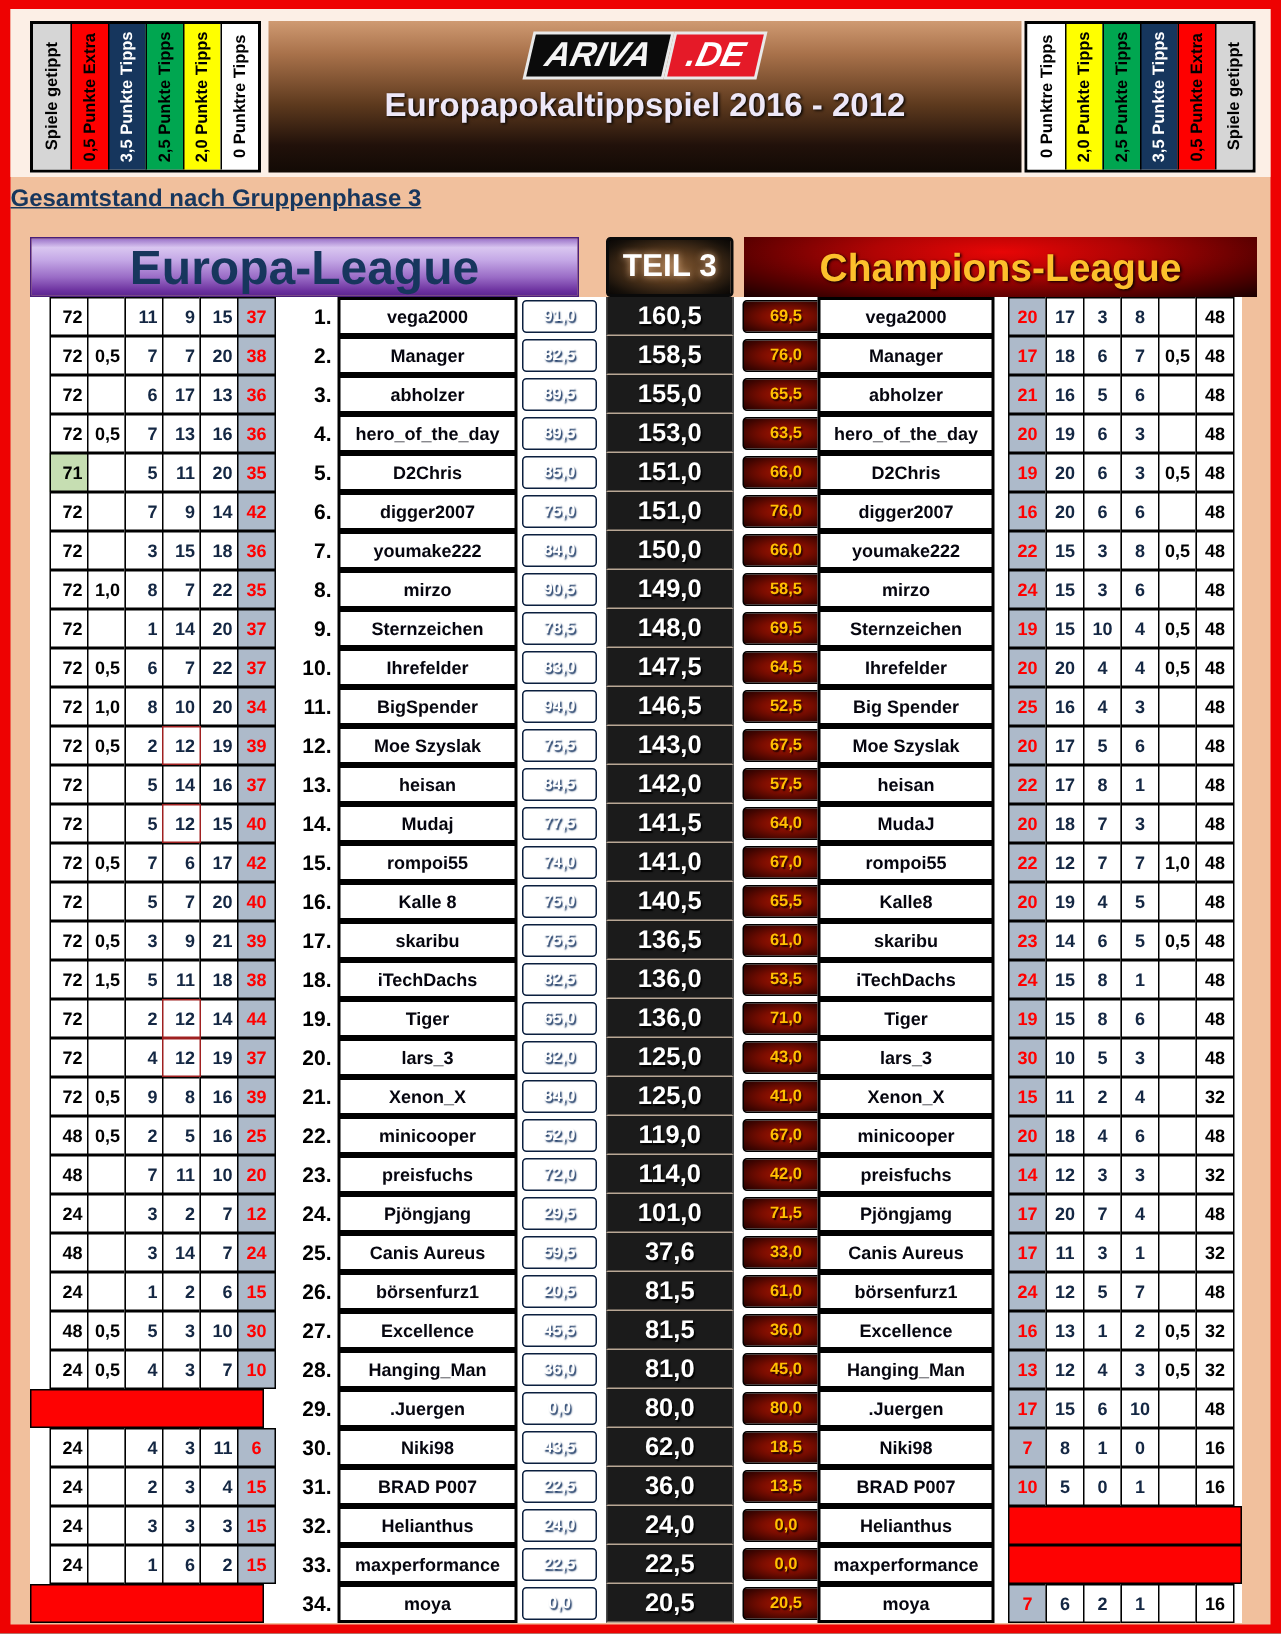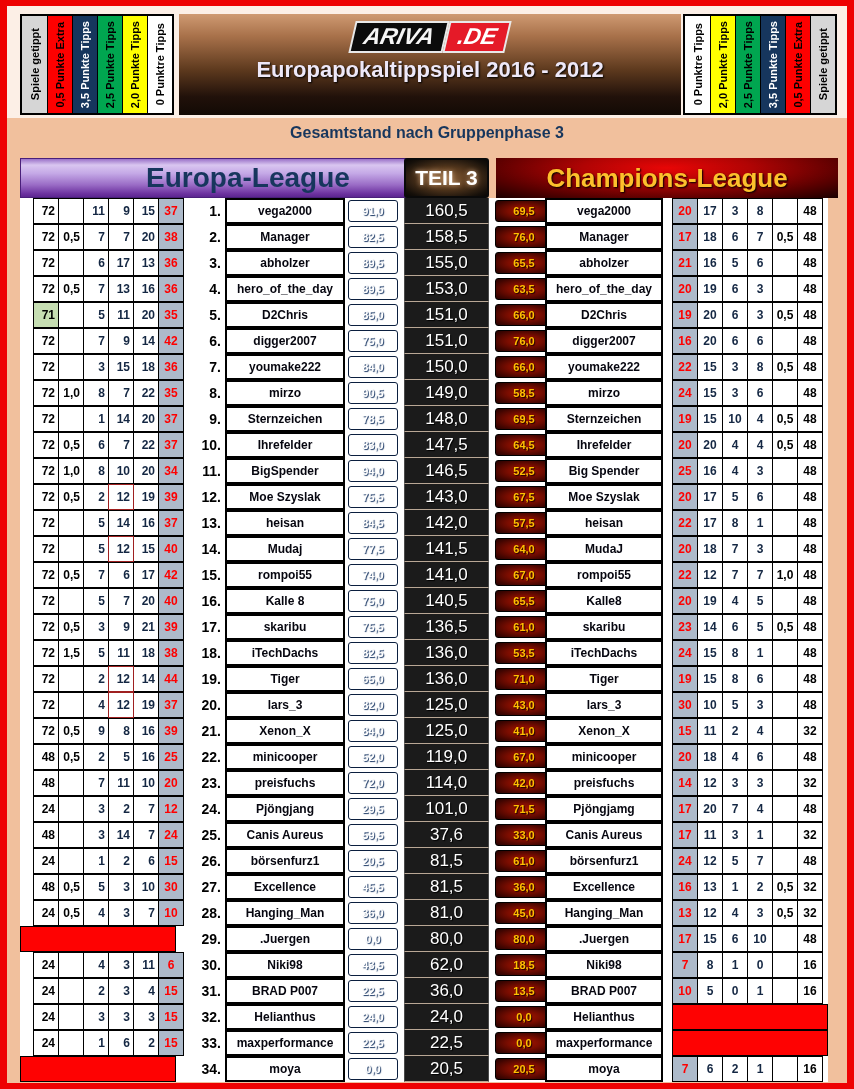--- a/index.html
+++ b/index.html
@@ -18,39 +18,39 @@
 
   
   .titleblock{position:absolute;left:172px;top:8px;width:502px;height:101px;text-align:center;
       background:linear-gradient(180deg,#cf9a72 0%,#a8714a 22%,#5e3a1e 55%,#21110a 82%,#120a05 100%);}
   .logo{display:inline-flex;margin-top:9px;}
   .logo-part{font-style:italic;font-weight:bold;font-size:23px;padding:2px 10px 3px 10px;transform:skewX(-13deg);line-height:1;}
   .logo-ariva{background:#0b0b0b;color:#f5f5f5;box-shadow:0 0 0 2px #e9e9e9;}
   .logo-de{background:#e51a28;color:#fff;margin-left:4px;box-shadow:0 0 0 2px #e9e9e9;}
   .titletext{color:#eee8f8;font-size:22px;font-weight:bold;margin-top:6px;text-shadow:1px 1px 2px #000;}
 
-  .subtitle{position:absolute;left:0;top:118px;width:840px;text-align:center;color:#17365d;
-      font-size:16px;font-weight:bold;}
+  .subtitle{position:absolute;left:0;top:118px;width:840px;color:#17365d;
+      font-size:16px;font-weight:bold;text-decoration:underline;}
 
   
   .hdr{position:absolute;top:152px;height:40px;display:flex;align-items:center;justify-content:center;
        font-weight:bold;box-sizing:border-box;}
-  .hdr-el{left:13px;width:456px;font-size:28px;color:#17365d;
+  .hdr-el{left:13px;width:366px;font-size:32px;color:#17365d;
       background:linear-gradient(180deg,#9a72c8 0%,#d9c6f0 16%,#c4a8e6 38%,#9a6cc6 68%,#6b309e 92%,#5c2690 100%);
       border:1px solid #4a1f7a;}
   .hdr-teil{left:397px;width:85px;font-size:21px;color:#fff;border:2px solid #0a0a0a;border-radius:3px;
       background:radial-gradient(ellipse at 50% 50%,#8a6038 0%,#57391e 40%,#16100a 85%,#0a0705 100%);
       text-shadow:0 0 5px #caa07a;}
   .hdr-cl{left:489px;width:342px;font-size:26px;color:#fdc02c;text-shadow:1px 1px 2px #000;
       background:radial-gradient(ellipse at 50% 25%,#e80606 0%,#b00404 35%,#5c0000 72%,#1a0000 100%);}
 
   
   .teilcol{position:absolute;left:397px;top:192px;width:85px;background:#141414;}
   .total-cell{height:26px;box-sizing:border-box;border-bottom:1px solid #b9a795;border-left:1px solid #4a4a4a;border-right:1px solid #4a4a4a;
-      background:#1b1b1b;color:#fff;font-size:17px;font-weight:normal;display:flex;align-items:center;justify-content:center;
+      background:#1b1b1b;color:#fff;font-size:17px;font-weight:bold;display:flex;align-items:center;justify-content:center;
       text-shadow:1px 1px 1px #000;}
 
   
   .rows{position:absolute;left:0;top:192px;width:840px;}
   .row{position:relative;height:26px;}
   .rowband{position:absolute;left:13px;top:0;width:808px;height:26px;background:#fff;}
   .counts{position:absolute;top:0;display:flex;height:26px;}
   .counts-el{left:26px;}
   .counts-cl{left:665px;}
   .cell{width:26px;height:26px;box-sizing:border-box;border:1px solid #000;margin-left:-1px;background:#fff;

